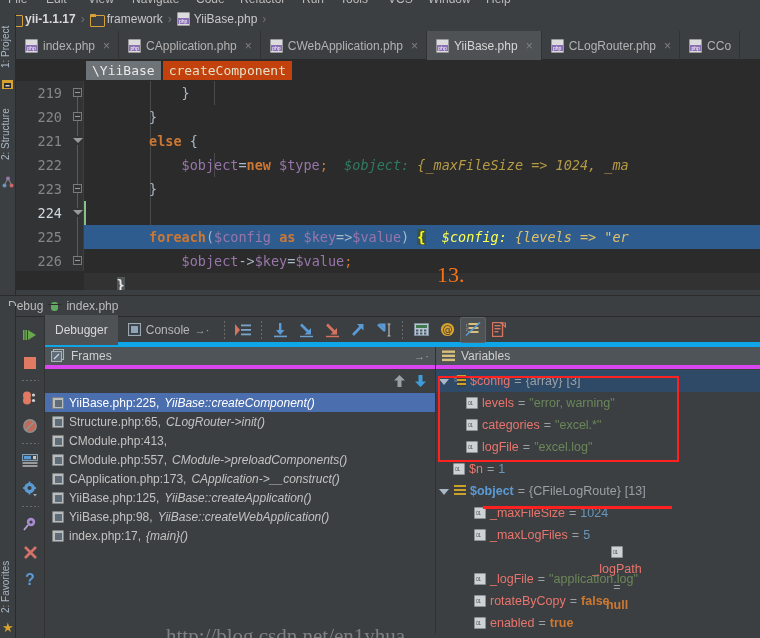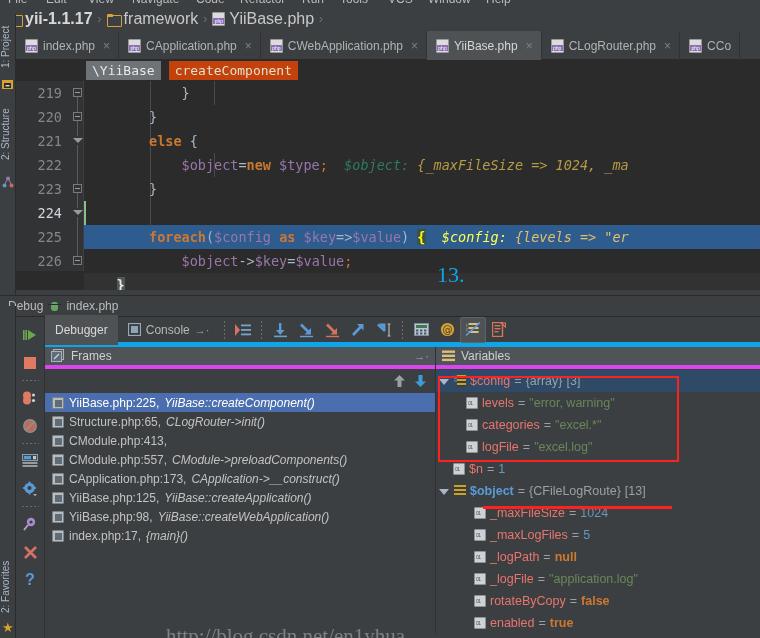--- a/index.html
+++ b/index.html
@@ -23,21 +23,21 @@
     white-space: nowrap;
   }
 
   
   .breadcrumb {
     position: absolute; left: 0; top: 7px; width: 760px; height: 24px;
     background: #3c3f41; display: flex; align-items: center;
     padding-left: 8px; gap: 0;
   }
   .crumb { display: flex; align-items: center; gap: 4px; padding-right: 2px; }
-  .crumb-label { font-size: 16px; color: #c8c8c8; }
+  .crumb-label { font-size: 12px; color: #c8c8c8; }
   .crumb-label.bold { font-weight: bold; color: #d8d8d8; }
   .crumb-sep { color: #6e7276; font-size: 12px; padding: 0 5px 0 3px; }
   .ico-folder {
     width: 13px; height: 11px; position: relative; display: inline-block;
   }
   .ico-folder::before {
     content: ""; position: absolute; left: 0; top: 1px; width: 13px; height: 10px;
     background: #3c3f41; border: 1.5px solid #d8a13a; border-radius: 1px;
   }
   .ico-folder::after {
@@ -87,21 +87,21 @@
   .editor {
     position: absolute; left: 16px; top: 60px; width: 744px; height: 230px;
     background: #2b2b2b; overflow: hidden;
   }
   .breadcrumb2 {
     position: absolute; left: 0; top: 0; width: 744px; height: 21px;
     background: #2b2b2b; display: flex; align-items: center; padding-left: 70px;
   }
   .bc2-chip {
     font-family: "DejaVu Sans Mono", monospace; font-size: 13px;
-    padding: 2px 6px; margin-right: 8px;
+    padding: 2px 6px; margin-right: 2px;
   }
   .bc2-chip.a { background: #6e7377; color: #e8e8e8; }
   .bc2-chip.b { background: #c2410c; color: #e4e0c8; }
 
   .code-area { position: absolute; left: 0; top: 21px; width: 744px; height: 190px; }
   .gutter {
     position: absolute; left: 0; top: 0; width: 54px; height: 190px;
     background: #313335;
   }
   .foldstrip {
@@ -155,21 +155,21 @@
   }
   .indent-guide {
     position: absolute; width: 1px; background: #4a4a4a;
   }
   .exec-bar {
     position: absolute; left: 0; width: 2px; background: #8abf8a;
   }
 
   .annot-13 {
     position: absolute; left: 437px; top: 262px;
-    font-family: "Liberation Serif", serif; font-size: 22px; color: #0ea5e9;
+    font-family: "Liberation Serif", serif; font-size: 22px; color: #f97316;
   }
 
   
   .debugwin {
     position: absolute; left: 0; top: 295px; width: 760px; height: 343px;
     background: #3c3f41; border-top: 1px solid #2b2b2b;
   }
   .debug-title {
     position: absolute; left: 0; top: 0; width: 760px; height: 21px;
     display: flex; align-items: center; gap: 5px; padding-left: 8px;
@@ -772,21 +772,21 @@
           <span class="vname">_maxFileSize</span>
           <span class="veq">=</span>
           <span class="vnum">1024</span>
         </div>
         <div class="var-row" style="padding-left:38px;">
           <span class="ico-prim"></span>
           <span class="vname">_maxLogFiles</span>
           <span class="veq">=</span>
           <span class="vnum">5</span>
         </div>
-        <div class="var-row" style="padding-left:38px;">
+        <div class="var-row" style="padding-left:38px;flex-direction:column;">
           <span class="ico-prim"></span>
           <span class="vname">_logPath</span>
           <span class="veq">=</span>
           <span class="vkw">null</span>
         </div>
         <div class="var-row" style="padding-left:38px;">
           <span class="ico-prim"></span>
           <span class="vname">_logFile</span>
           <span class="veq">=</span>
           <span class="vstr">"application.log"</span>

